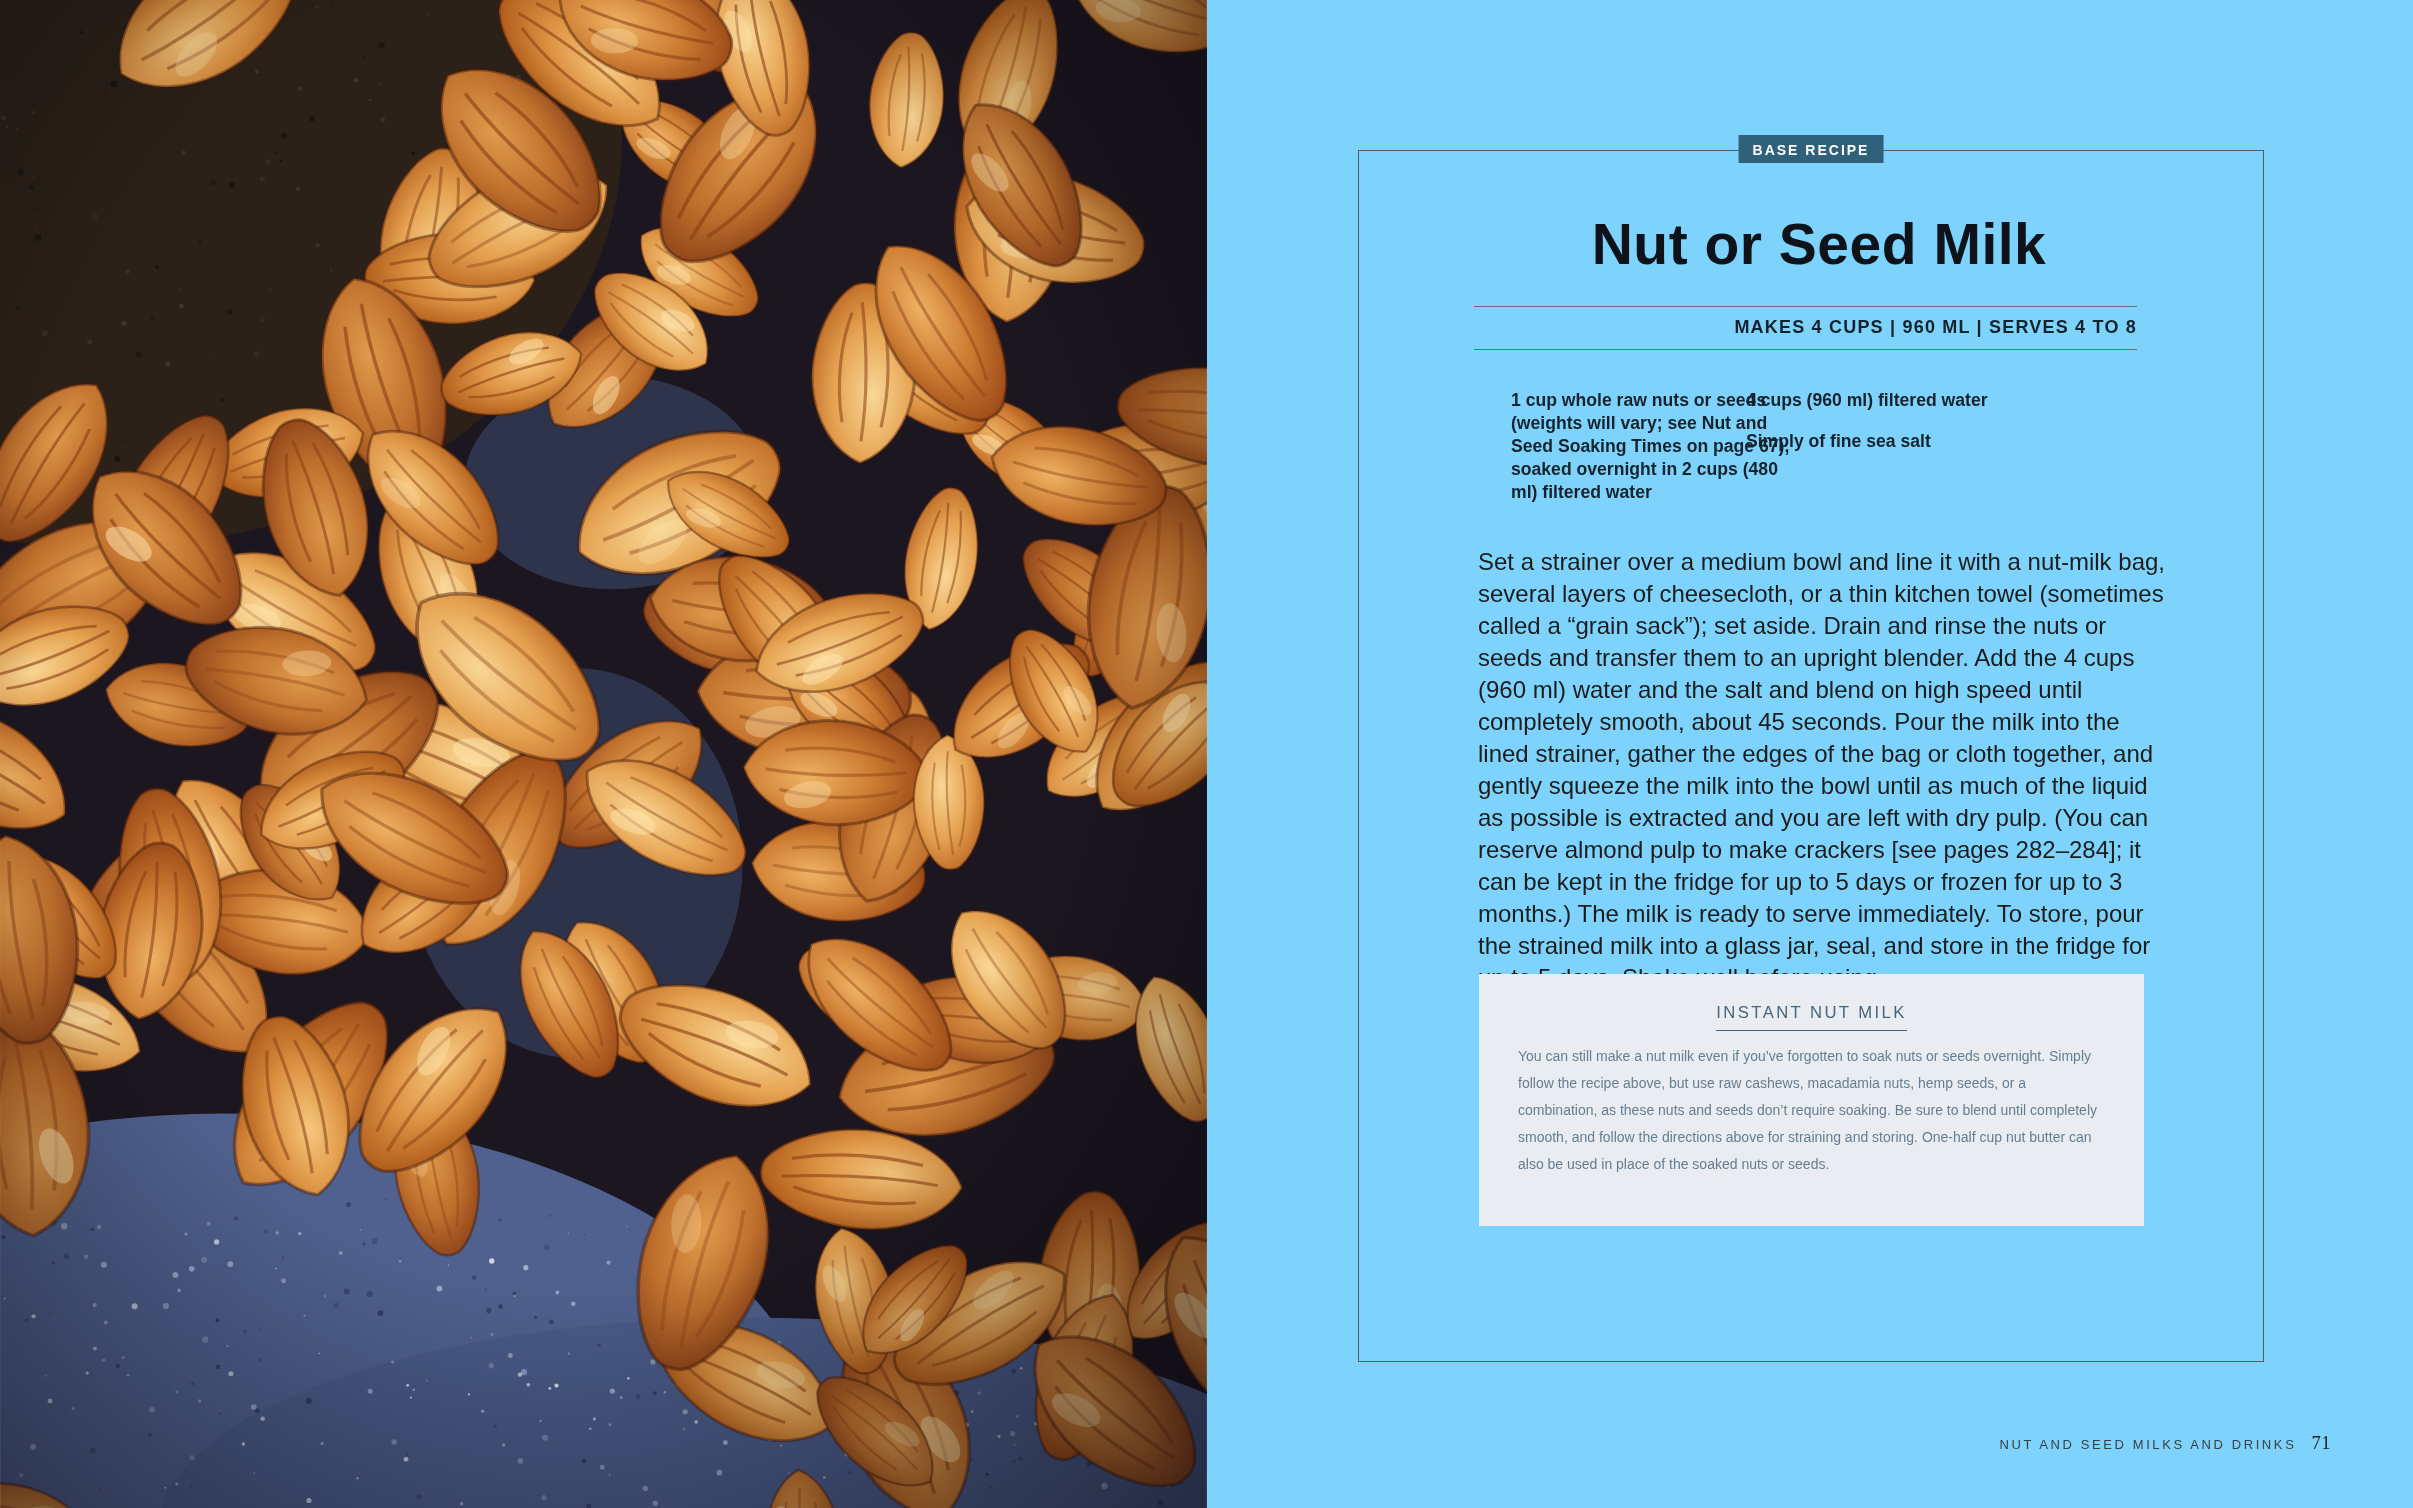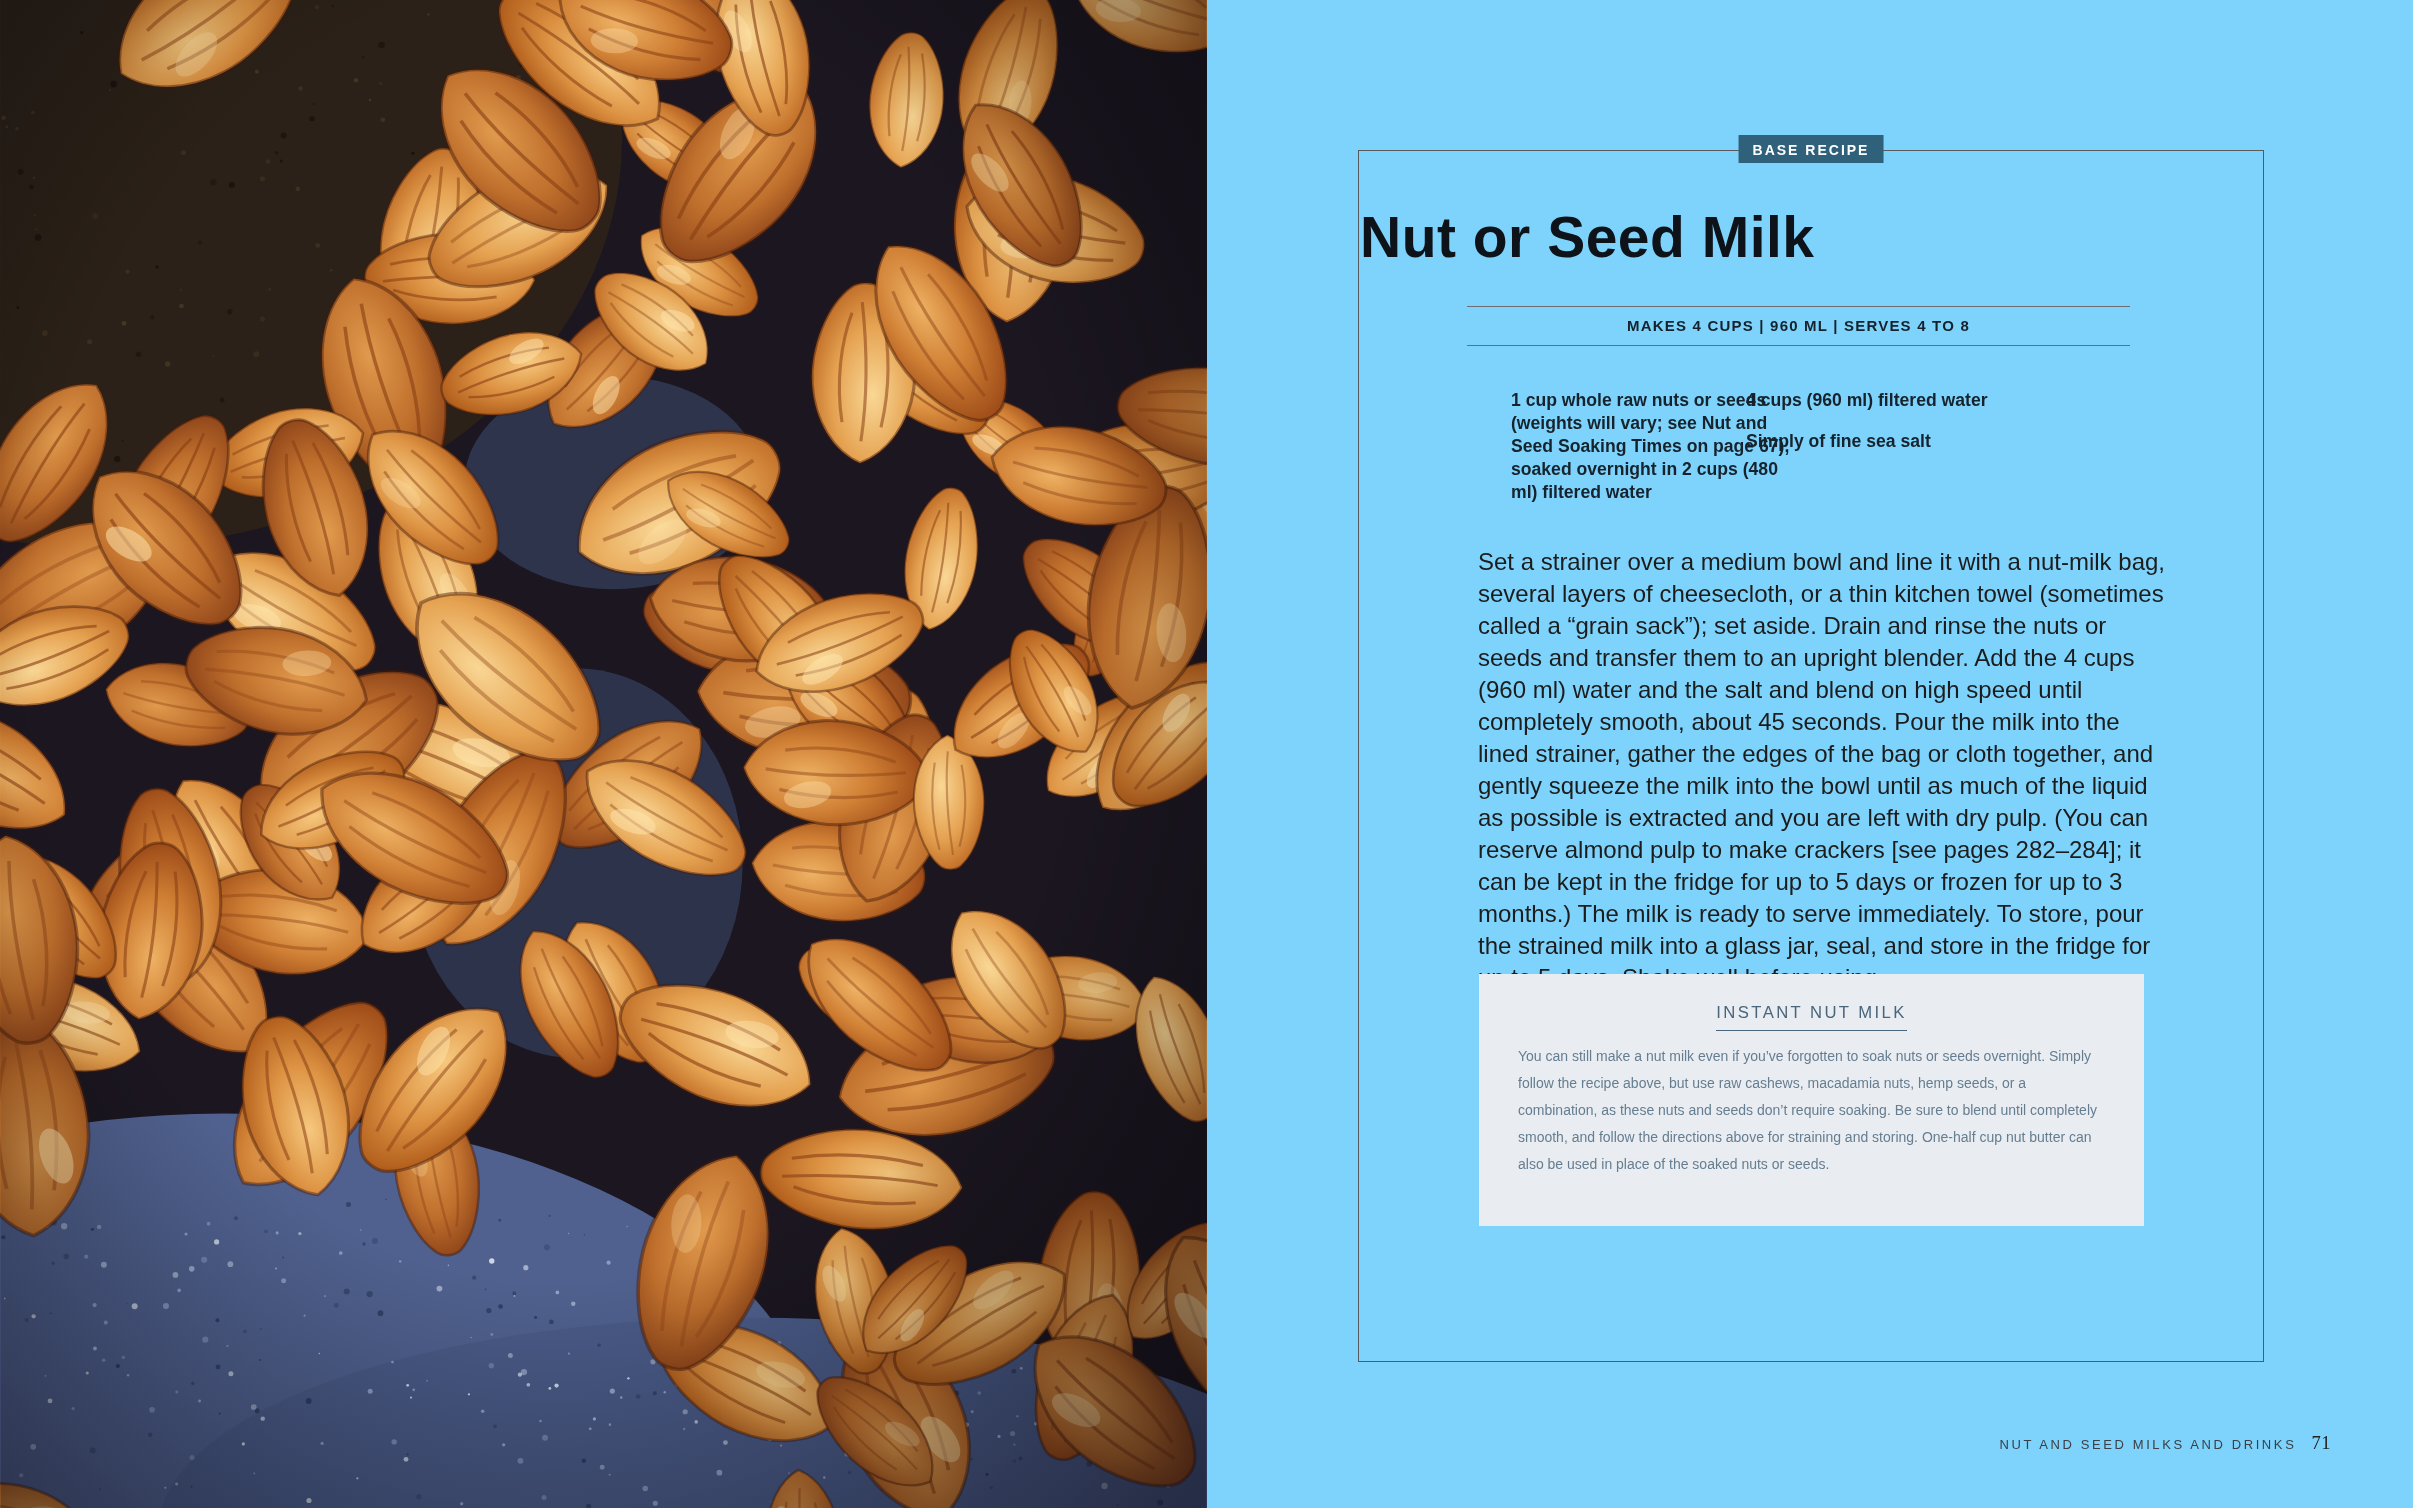--- a/index.html
+++ b/index.html
@@ -5,25 +5,25 @@
   html,body{margin:0;padding:0;background:#ffffff;}
   .spread{position:relative;width:2413px;height:1508px;background:#fdfdfd;overflow:hidden;
           font-family:"Liberation Sans",sans-serif;}
   .photo{position:absolute;left:0;top:0;width:1207px;height:1508px;background:#1b1620;}
   .photo svg{display:block;width:1207px;height:1508px;}
   .page{position:absolute;left:1207px;top:0;width:1207px;height:1508px;background:#7dd3fc;}
   .frame{position:absolute;left:151px;top:150px;width:904px;height:1210px;border:1.9px solid #595a5c;}
   .badge{position:absolute;top:-16px;left:50%;transform:translateX(-50%);
          background:var(--badge-bg,#30617b);color:#ffffff;font-size:14px;font-weight:bold;
          letter-spacing:2px;padding:6.5px 14px 5.6px;white-space:nowrap;}
-  .title{position:absolute;top:52px;left:0;width:100%;margin:1px;
+  .title{position:absolute;top:52px;left:0;width:100%;text-align:center;margin:8px;
          font-size:57px;font-weight:bold;color:#0d1319;letter-spacing:0.5px;}
-  .yield{position:absolute;top:155px;left:108px;width:663px;text-align:center;
+  .yield{position:absolute;top:155px;left:115px;width:663px;text-align:right;
          border-top:1.9px solid #6e6e70;border-bottom:1.9px solid #6e6e70;
-         padding:10.2px 0 11px;font-size:15px;font-weight:bold;letter-spacing:1.2px;
+         padding:10.2px 0 11px;font-size:18px;font-weight:bold;letter-spacing:1.2px;
          color:#15222c;white-space:nowrap;}
   .ing{position:absolute;top:238px;font-size:17.6px;font-weight:bold;color:#16232d;line-height:23px;}
   .ing-l{left:152px;width:295px;}
   .ing-r{left:371px;width:362px;margin-left:16px;}
   .ing .item{margin:0 0 17.6px 0;}
   .body{position:absolute;top:395px;left:119px;width:689px;
         font-family:Liberation Sans, sans-serif;font-size:24px;line-height:32px;color:#1c1c1c;}
   .note{position:absolute;left:120px;top:823px;width:665px;height:252px;
         background:var(--note-bg,#e9edf1);text-align:center;}
   .note-title{display:inline-block;margin-top:29px;font-size:16.7px;font-weight:normal;

